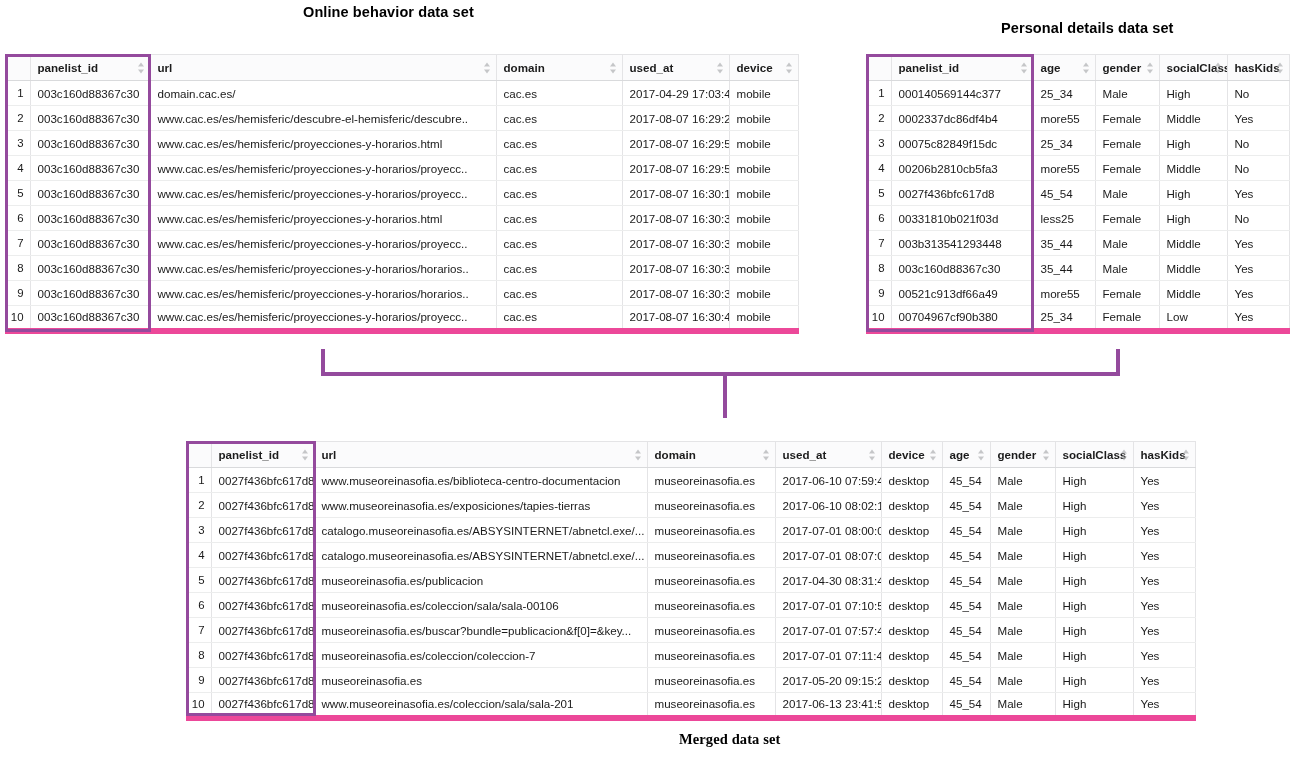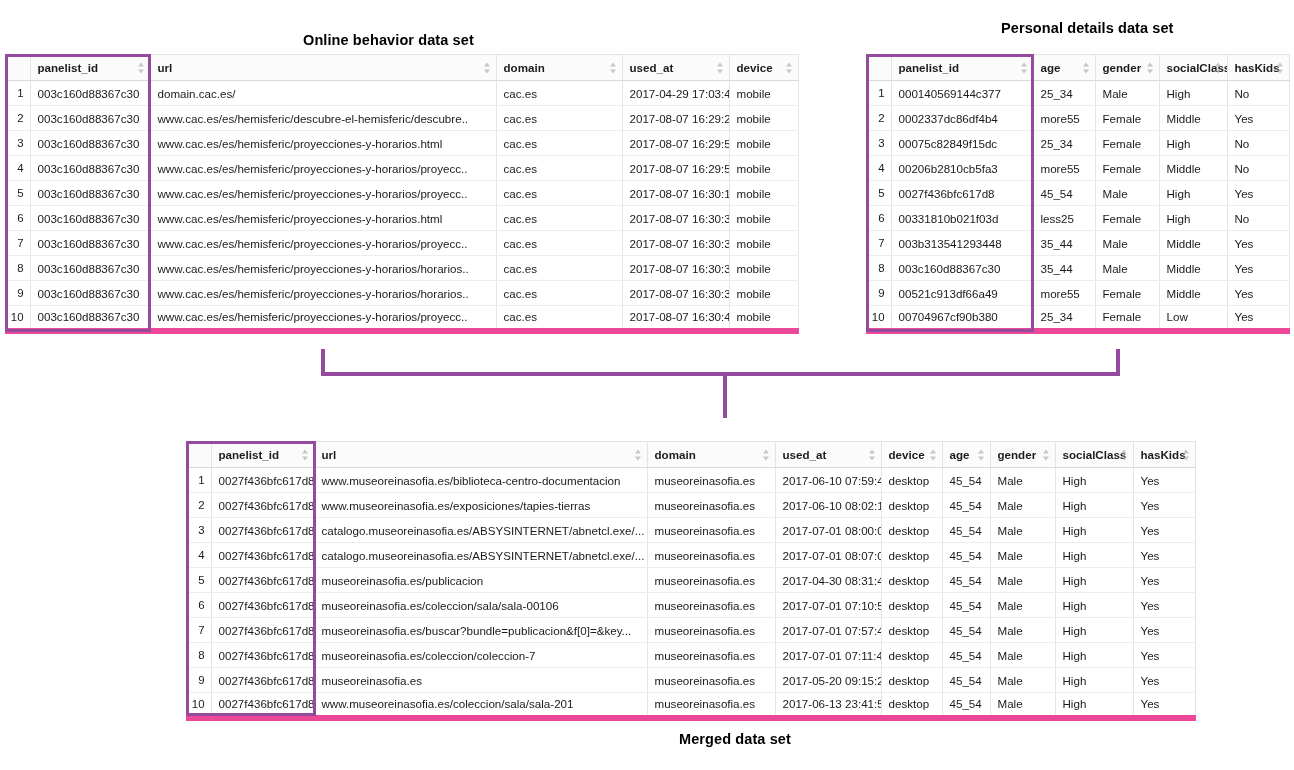--- a/index.html
+++ b/index.html
@@ -20,23 +20,23 @@
 
   
   .fig-title {
     position: absolute;
     font-size: 14.5px;
     font-weight: 700;
     color: #000000;
     letter-spacing: .1px;
     white-space: nowrap;
   }
-  #title-online   { left: 303px;  top: 4px; margin-top: 28px; }
+  #title-online   { left: 303px;  top: 4px; }
   #title-personal { left: 1001px; top: 20px; }
-  #title-merged   { left: 679px;  top: 731px; }
+  #title-merged   { left: 679px;  top: 731px; font-family: Liberation Serif, serif; }
 
   
   .dtable {
     position: absolute;
     border-collapse: collapse;
     background: #ffffff;
     font-size: 11.6px;
     table-layout: fixed;
   }
   .dtable th, .dtable td {

